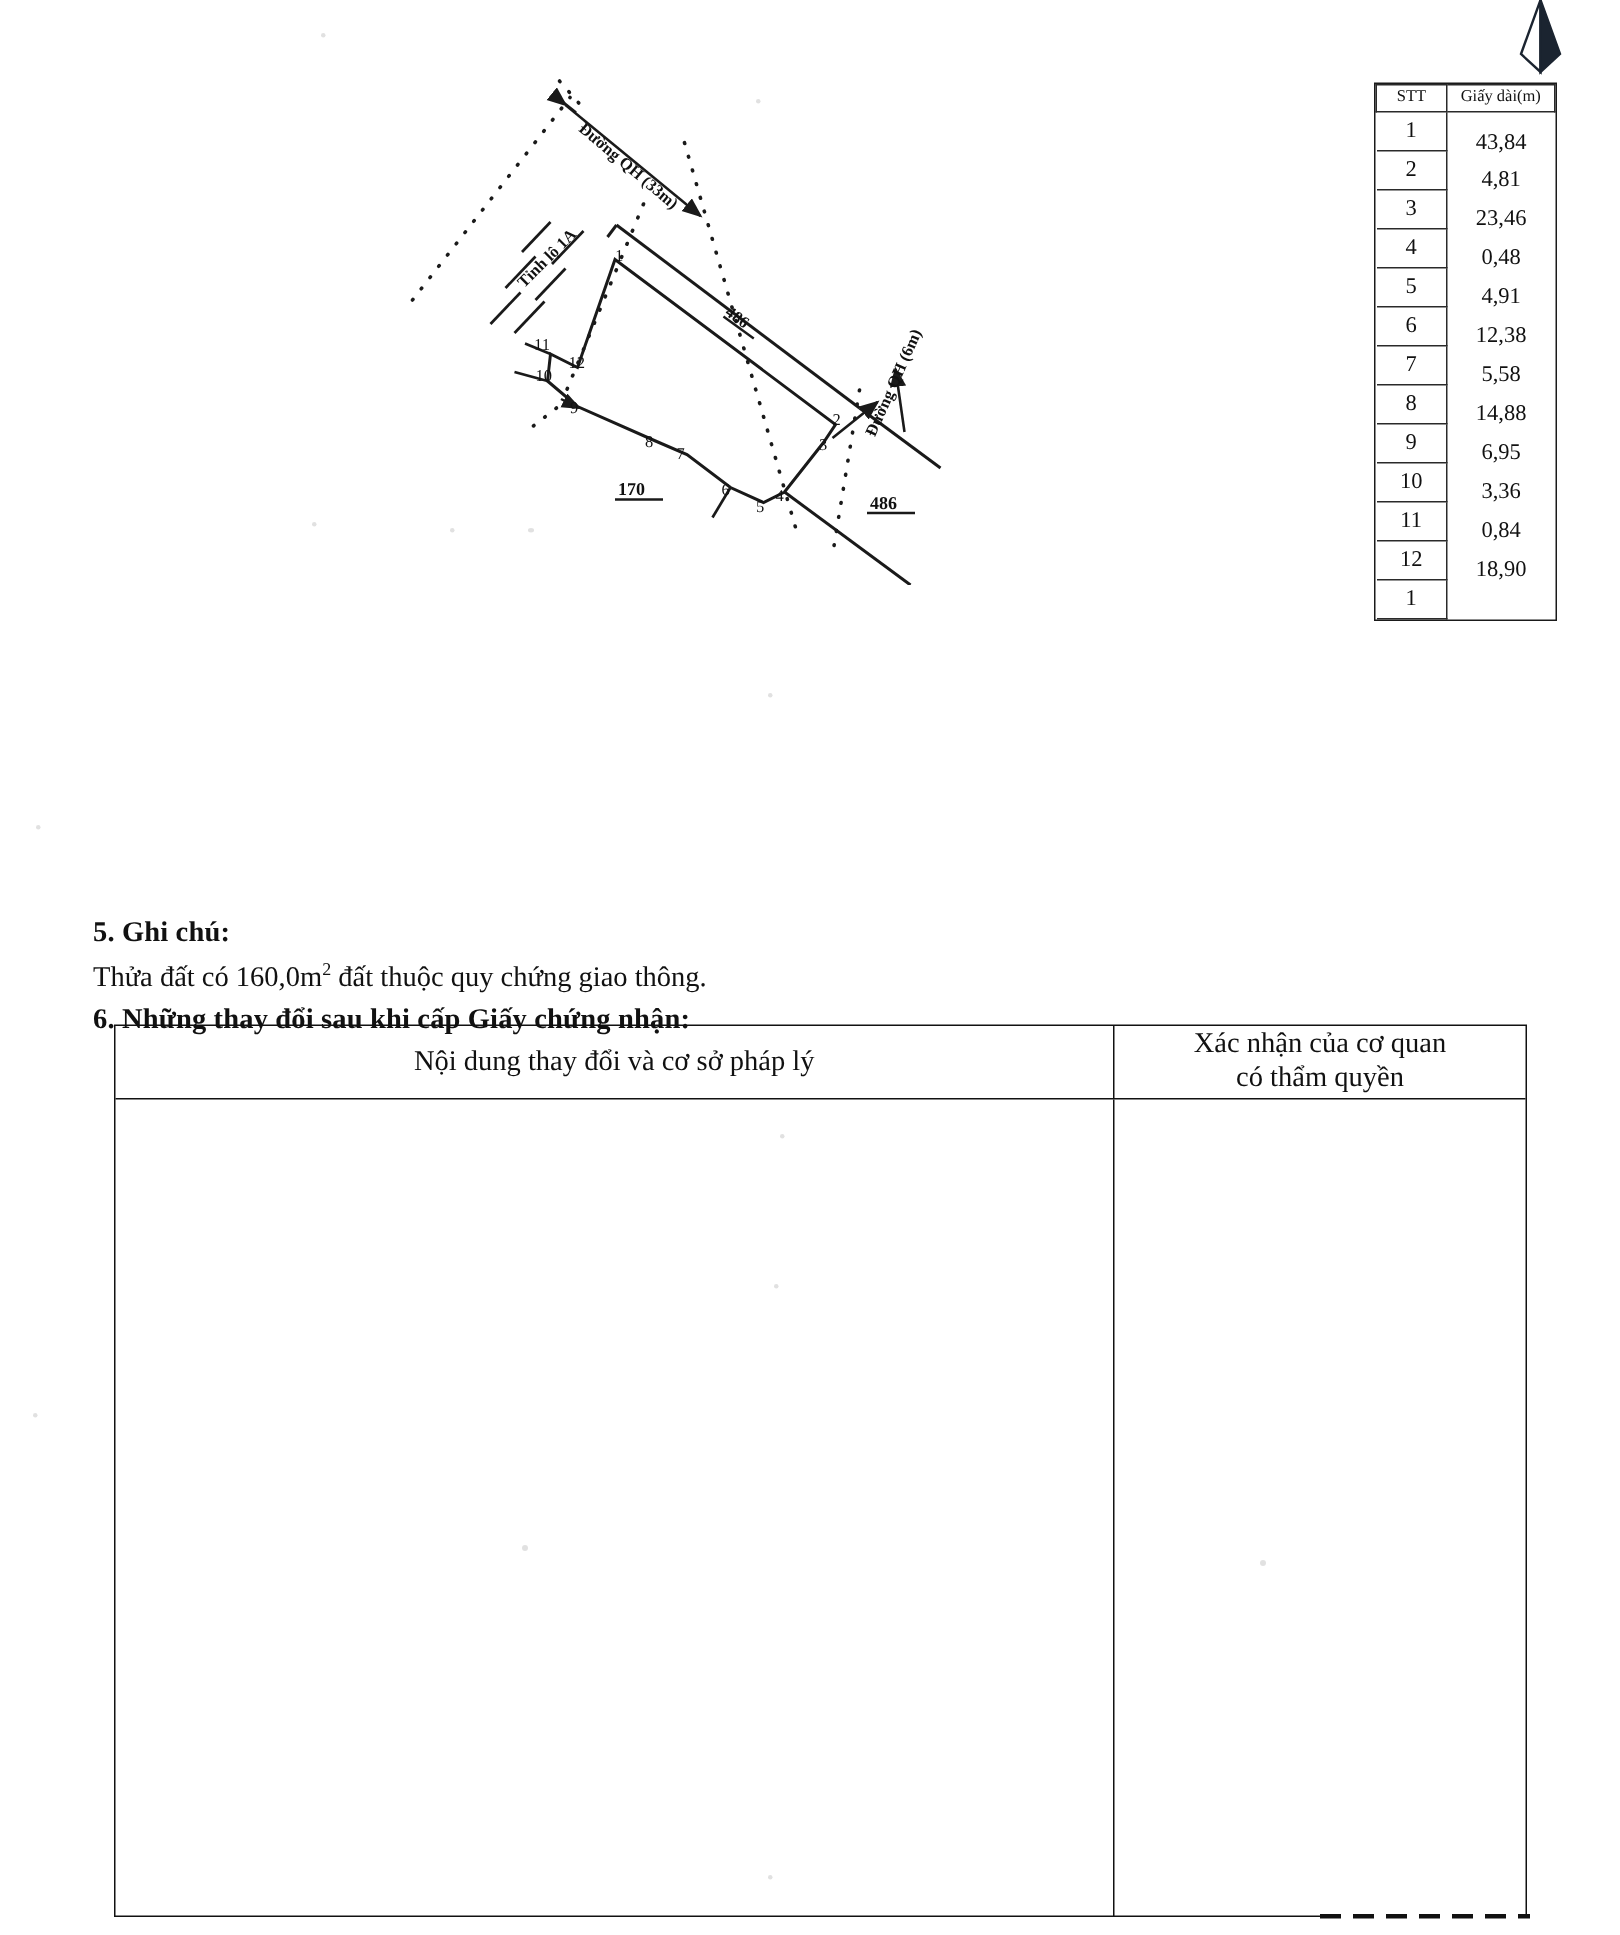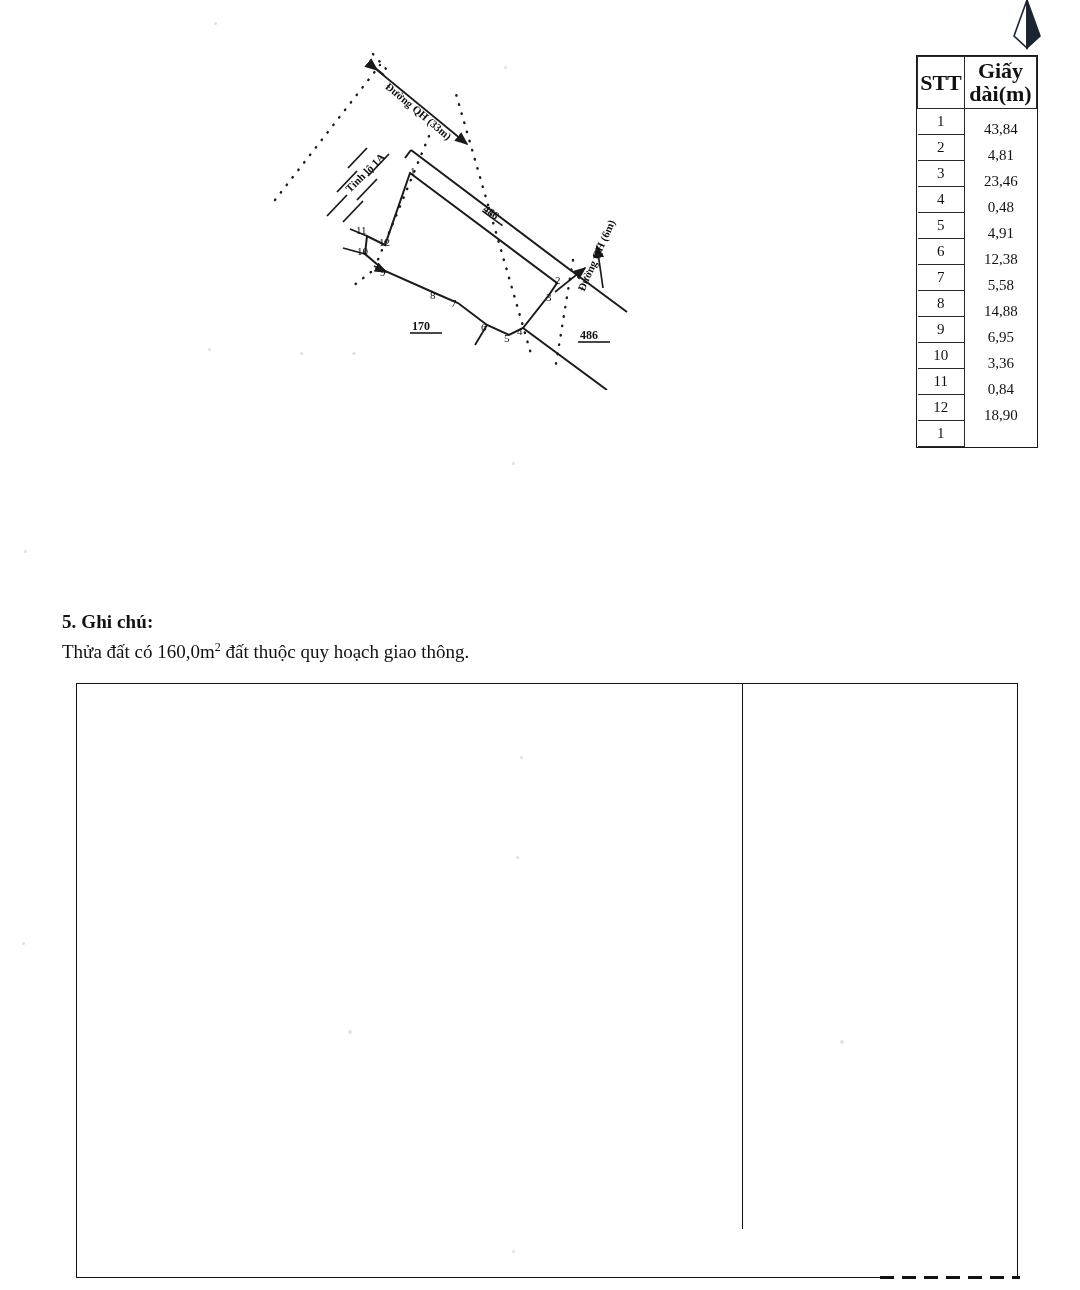--- a/index.html
+++ b/index.html
@@ -30,21 +30,21 @@
     background:#fff;
   }
   #length-table table{border-collapse:collapse;width:100%;}
   #length-table th,#length-table td{
     border:1px solid #2a2a2a;
     font-family:"Liberation Serif", serif;
     text-align:center;
     padding:0;
   }
   #length-table th{
-    font-size:22px;font-weight:700;line-height:1.05;padding:2px 1px 3px;
+    font-size:11px;font-weight:400;line-height:1.05;padding:2px 1px 3px;
   }
   #length-table th.stt{width:44px;}
   #length-table td.stt-cell{
     width:44px;height:25px;font-size:15px;
     border-left:none;border-right:1px solid #2a2a2a;
   }
   #length-table td.len-cell{
     font-size:15px;height:25px;border:none;
     position:relative;
   }
@@ -270,25 +270,35 @@
             <td class="stt-cell">1</td>
             <td class="len-cell"></td>
           </tr>
         </tbody>
     </table>
   </div>
 
   <div id="notes">
     <div class="note-head">5. Ghi chú:</div>
     <div class="note-body">
-      <span>Thửa đất có 160,0m</span><sup>2</sup><span> đất thuộc quy hoạch giao thông.</span>
+      <span>Thửa đất có 160,0m</span><sup>2</sup><span> đất thuộc quy chứng giao thông.</span>
     </div>
+    <div class="note-head">6. Những thay đổi sau khi cấp Giấy chứng nhận:</div>
   </div>
 
   <div id="changes-table">
+    <div class="hdr">
+      <div class="col-left">Nội dung thay đổi và cơ sở pháp lý</div>
+      <div class="col-right">
+        <div>
+          <div>Xác nhận của cơ quan</div>
+          <div>có thẩm quyền</div>
+        </div>
+      </div>
+    </div>
     <div class="body">
       <div class="bl"></div>
       <div class="br"></div>
     </div>
   </div>
 
   <div id="fade-bottom"></div>
 
   <div class="speck" style="left:214px;top:22px;width:3px;height:3px;"></div>
   <div class="speck" style="left:504px;top:66px;width:3px;height:3px;"></div>

